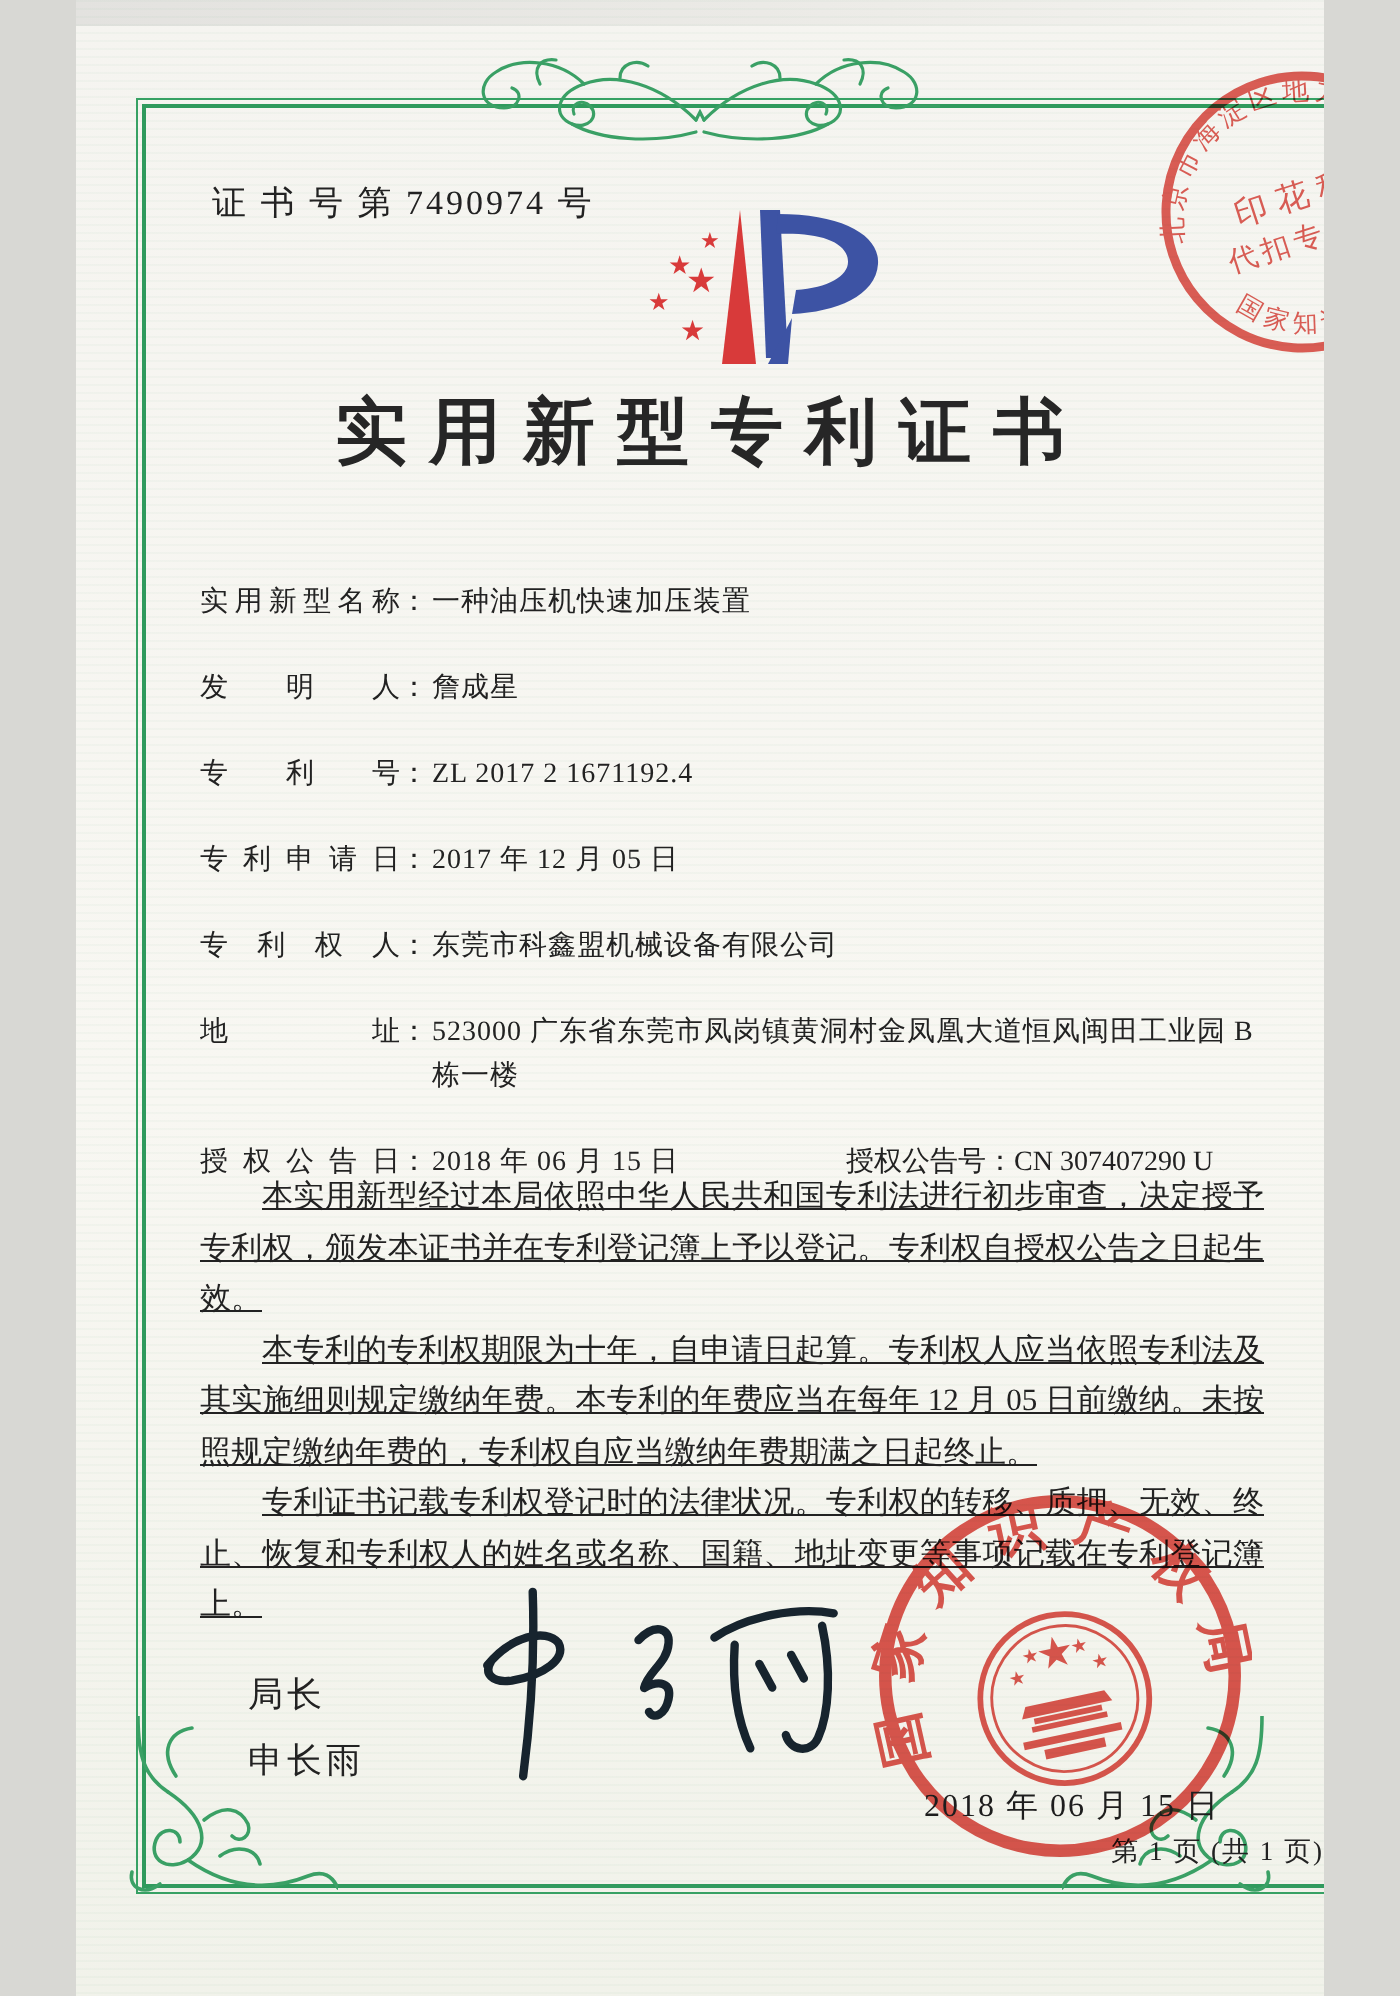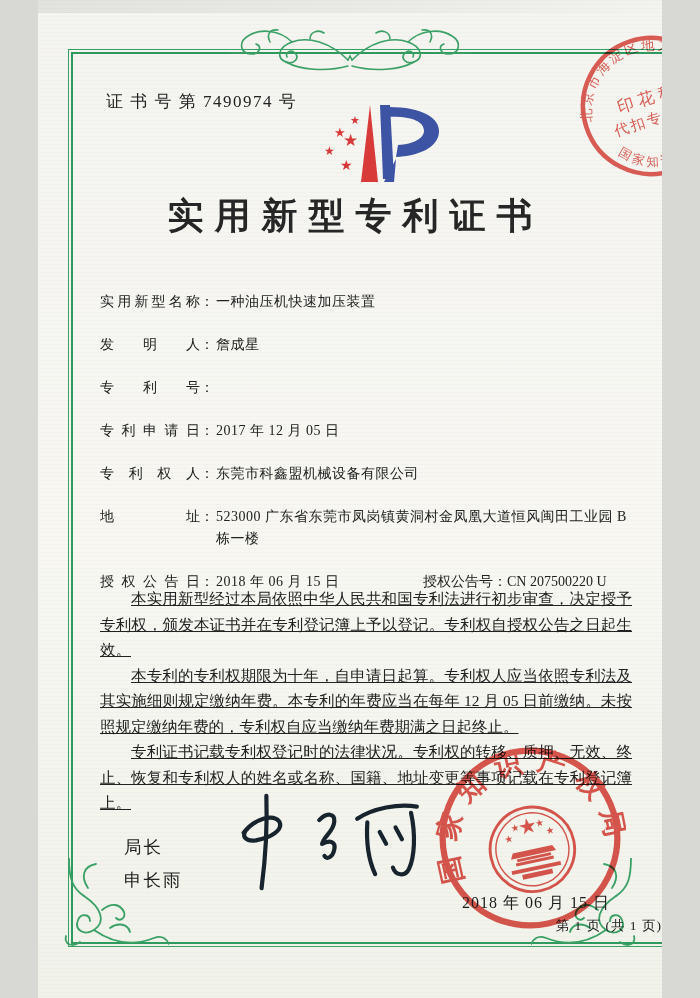--- a/index.html
+++ b/index.html
@@ -140,20 +140,21 @@
       <span class="fvalue">一种油压机快速加压装置</span>
     </div>
     <div class="frow">
       <span class="flabel">发明人</span>
         <span class="fcolon">：</span>
       <span class="fvalue">詹成星</span>
     </div>
     <div class="frow">
       <span class="flabel">专利号</span>
         <span class="fcolon">：</span>
+      <span class="fvalue">ZL 2017 2 1671192.4</span>
     </div>
     <div class="frow">
       <span class="flabel">专利申请日</span>
         <span class="fcolon">：</span>
       <span class="fvalue">2017 年 12 月 05 日</span>
     </div>
     <div class="frow">
       <span class="flabel">专利权人</span>
         <span class="fcolon">：</span>
       <span class="fvalue">东莞市科鑫盟机械设备有限公司</span>
@@ -163,21 +164,21 @@
         <span class="fcolon">：</span>
       <span class="fvalue">523000 广东省东莞市凤岗镇黄洞村金凤凰大道恒风闽田工业园 B 栋一楼</span>
     </div>
     <div class="frow">
       <span class="flabel">授权公告日</span>
         <span class="fcolon">：</span>
       <span class="fvalue">2018 年 06 月 15 日</span>
       <span class="fgroup-right">
         <span>授权公告号</span>
           <span>：</span>
-        <span>CN 207500220 U</span>
+        <span>CN 307407290 U</span>
       </span>
     </div>
   </div>
 
   <div class="bodytext">
     <p>本实用新型经过本局依照中华人民共和国专利法进行初步审查，决定授予专利权，颁发本证书并在专利登记簿上予以登记。专利权自授权公告之日起生效。</p>
     <p>本专利的专利权期限为十年，自申请日起算。专利权人应当依照专利法及其实施细则规定缴纳年费。本专利的年费应当在每年 12 月 05 日前缴纳。未按照规定缴纳年费的，专利权自应当缴纳年费期满之日起终止。</p>
     <p>专利证书记载专利权登记时的法律状况。专利权的转移、质押、无效、终止、恢复和专利权人的姓名或名称、国籍、地址变更等事项记载在专利登记簿上。</p>
   </div>
 

